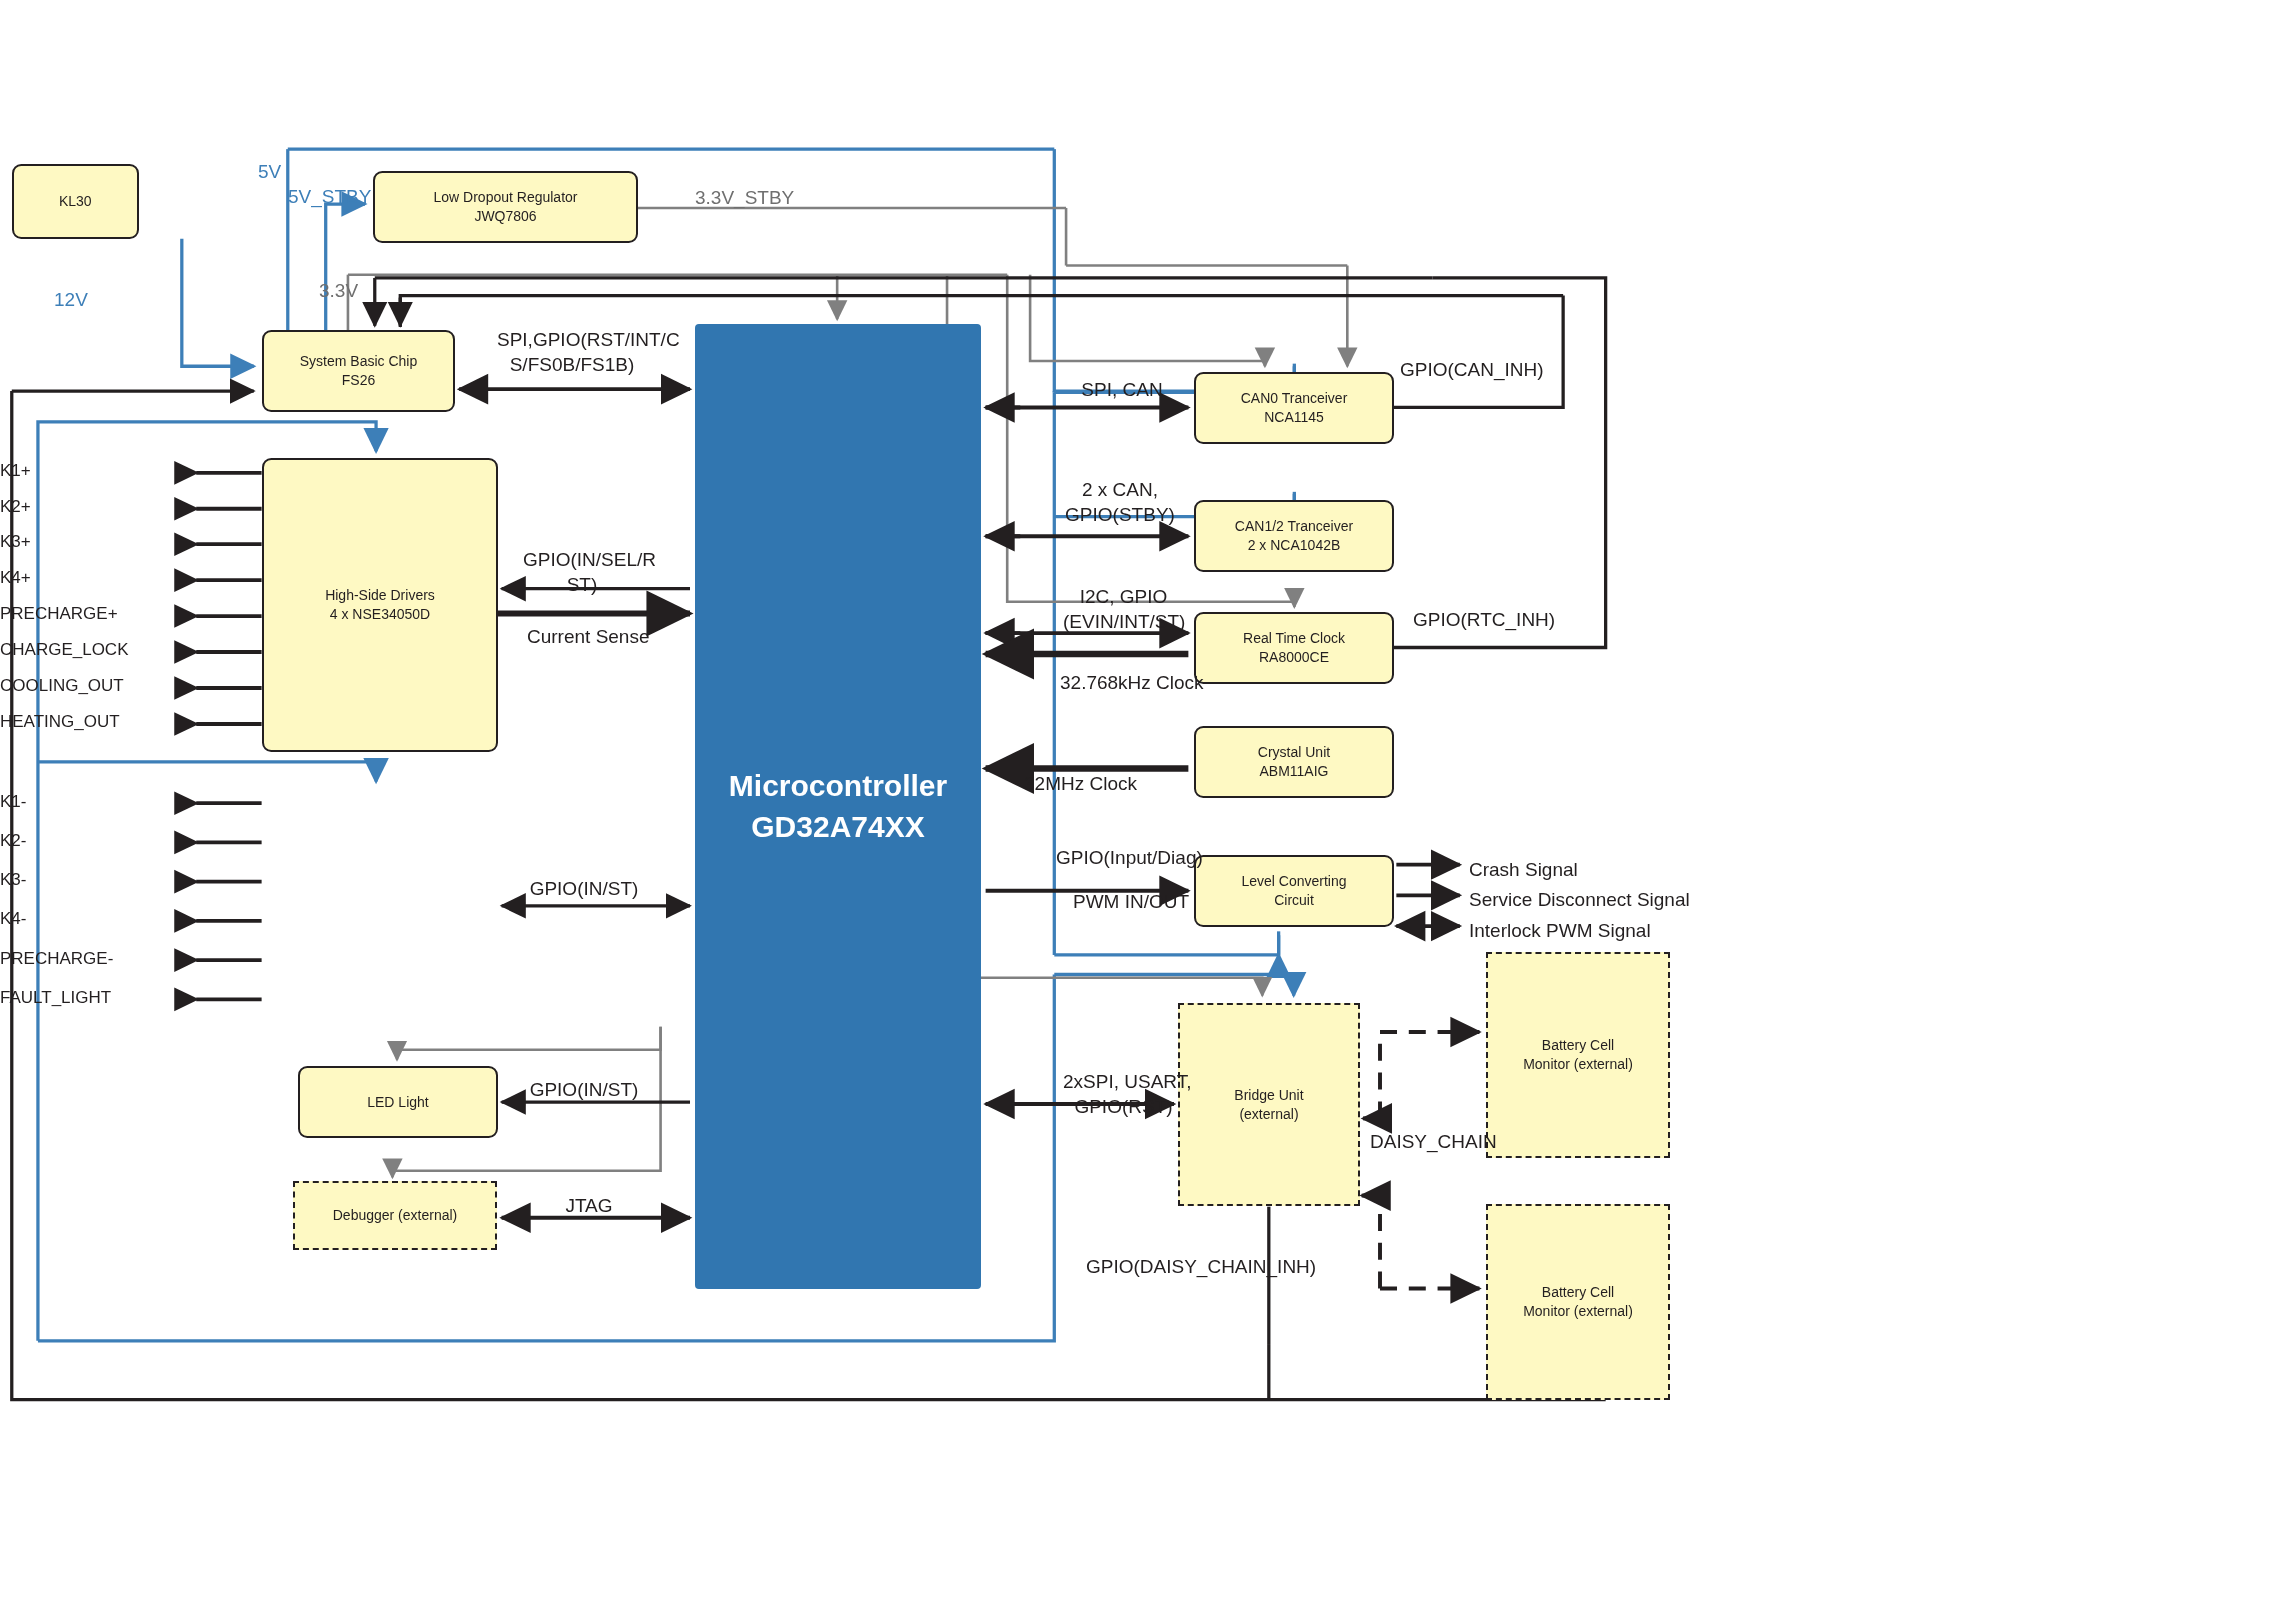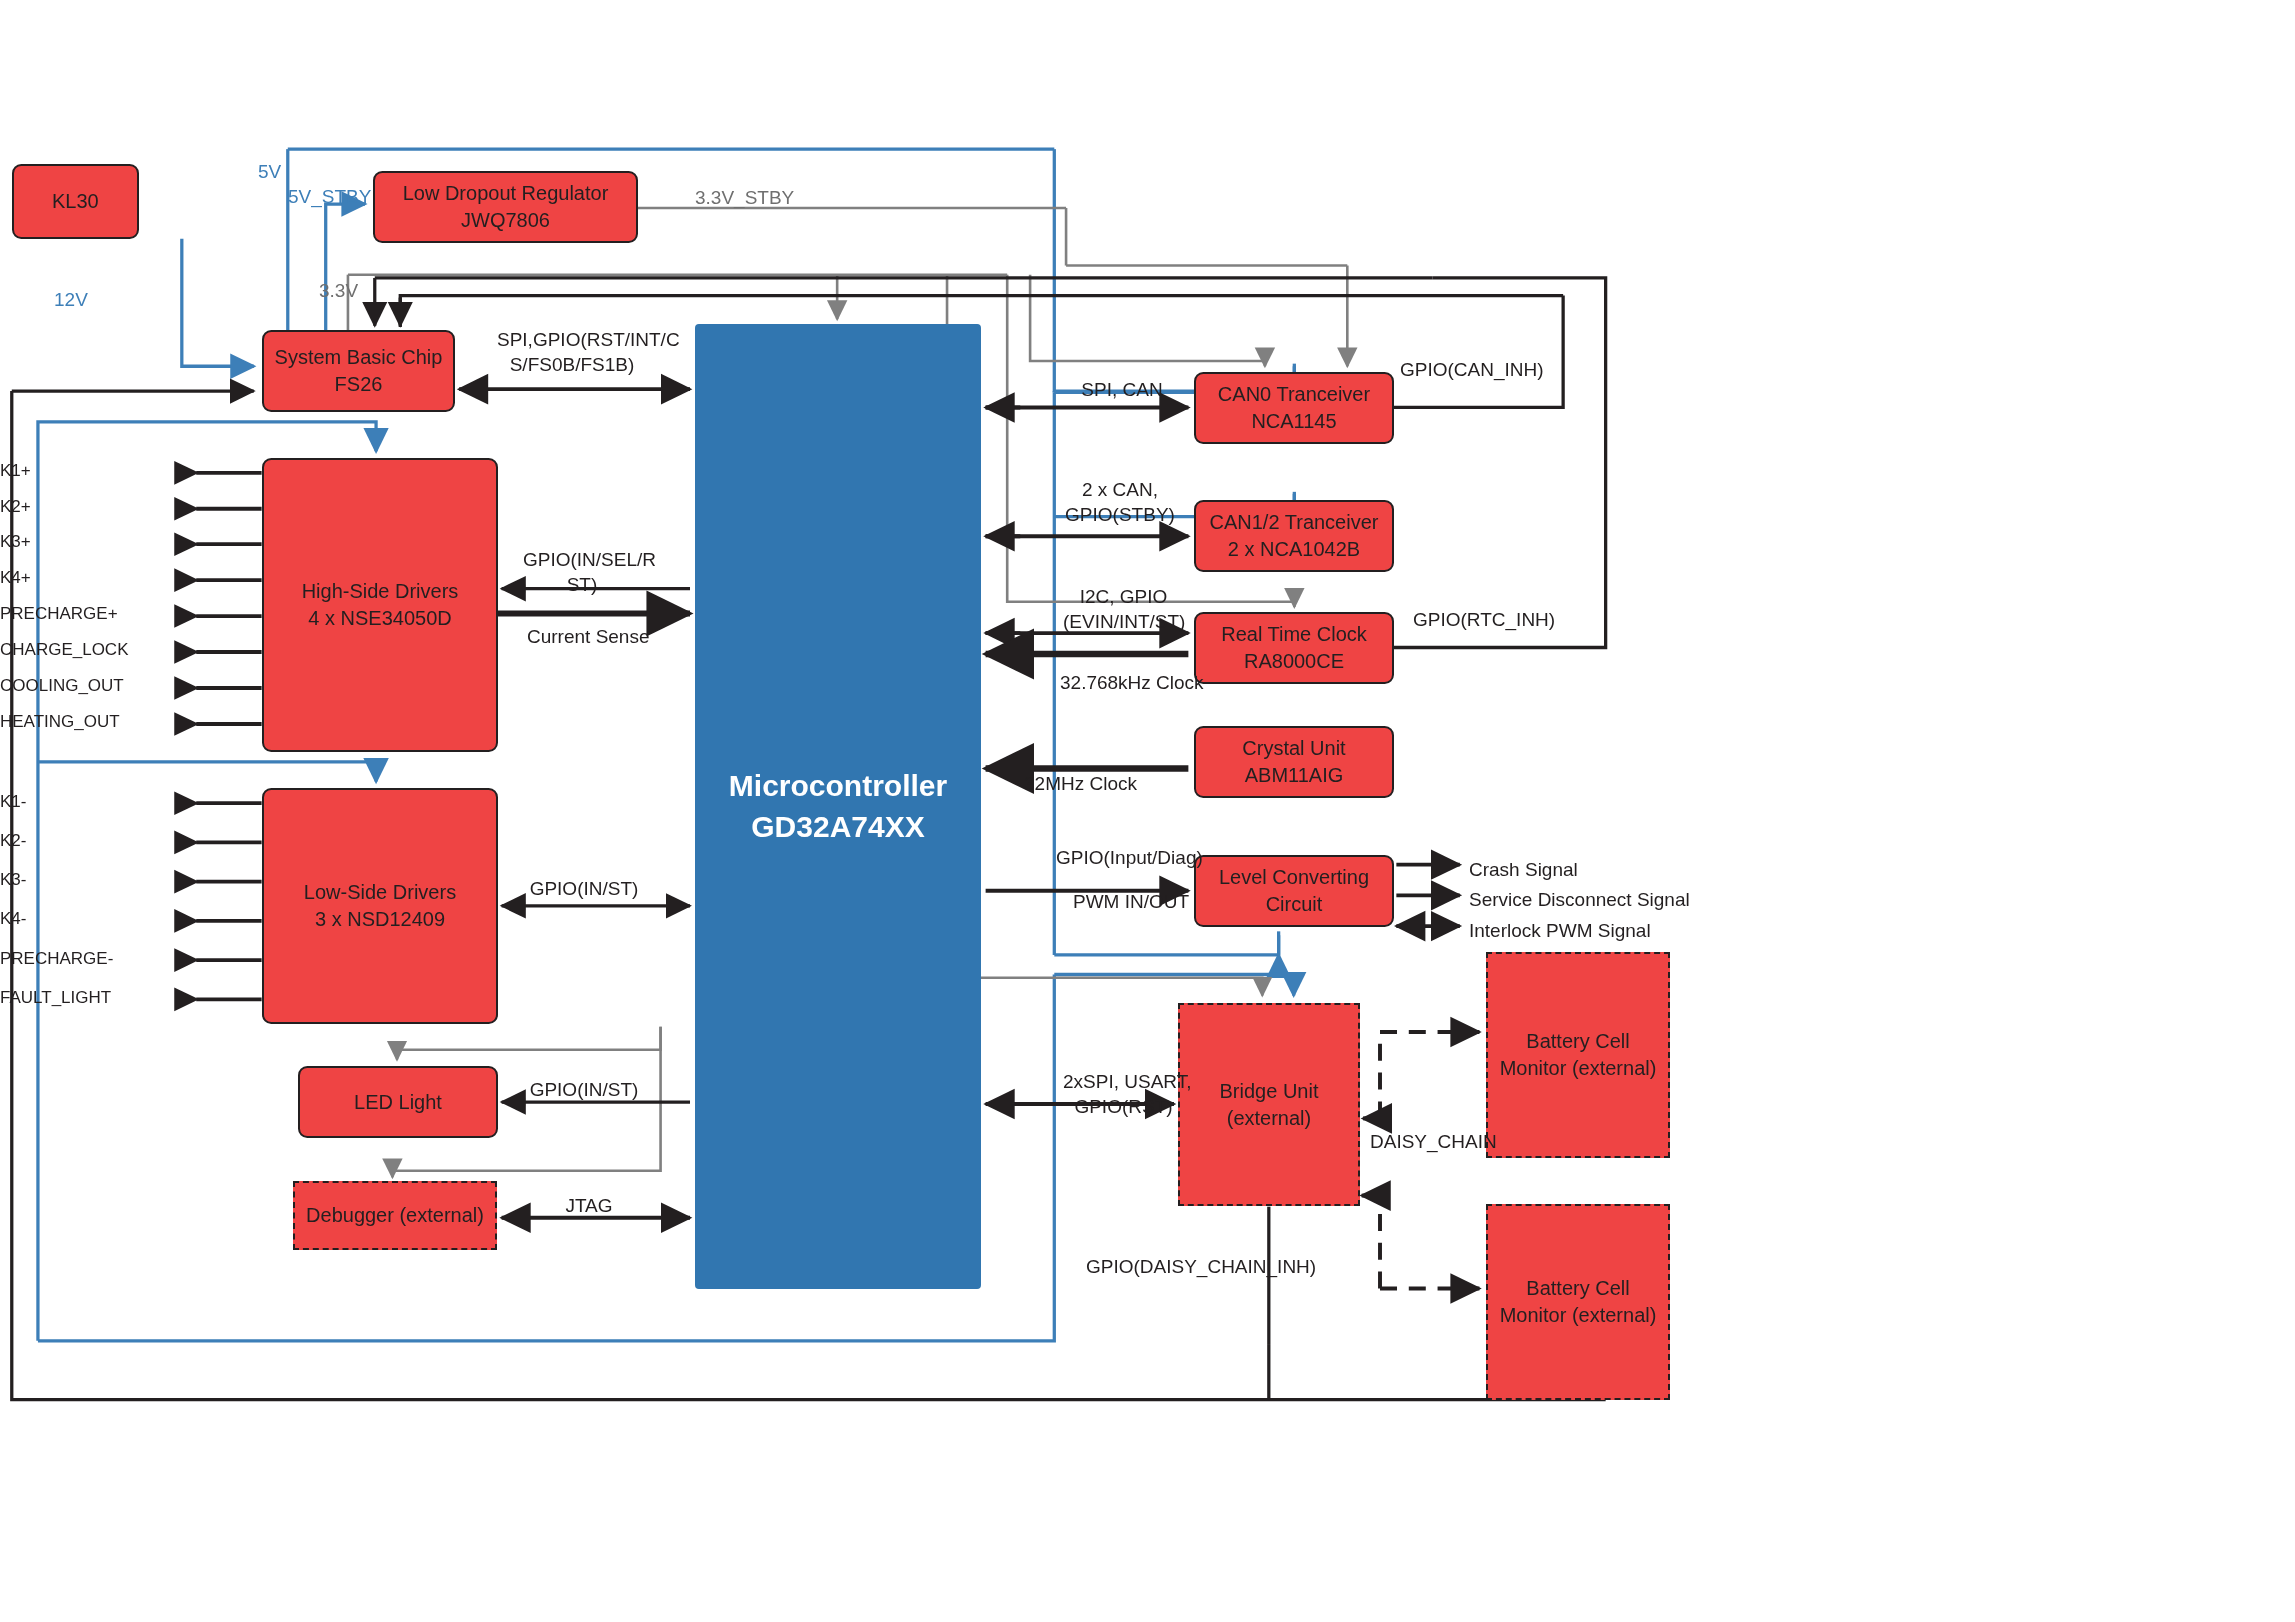--- a/index.html
+++ b/index.html
@@ -2,22 +2,22 @@
 <html style="font-size:10.5px"><head>
 <meta charset="utf-8">
 <title>BMS Block Diagram</title>
 <style>
   html,body{margin:0;padding:0;background:#ffffff;}
   body{font-family:"Liberation Sans", sans-serif;}
   #stage{position:relative;width:2295px;height:1622px;background:#fff;overflow:hidden;}
   svg#wires{position:absolute;left:0;top:0;width:2295px;height:1622px;}
 
   .blk{position:absolute;box-sizing:border-box;border:2px solid #231f20;border-radius:9.2px;
-       background:#ef4444;display:flex;flex-direction:column;align-items:center;justify-content:center;
-       text-align:center;color:#231f20;font-size:20px;line-height:1.35;z-index:5;}
+       background:#fef9c3;display:flex;flex-direction:column;align-items:center;justify-content:center;
+       text-align:center;color:#231f20;font-size:14px;line-height:1.35;z-index:5;}
   .blk.dashed{border-style:dashed;border-width:2.6px;border-radius:0;}
   .blk.mcu{background:#3176b0;border:none;border-radius:3.9px;color:#fff;font-weight:bold;font-size:30px;}
 
   .lbl{position:absolute;color:#231f20;font-size:19px;line-height:1.3;white-space:pre;z-index:6;}
   .lbl.blue{color:#3d7fb8;}
   .lbl.ctr{text-align:center;}
   .pin{position:absolute;color:#231f20;font-size:17px;white-space:nowrap;text-align:left;z-index:6;}
 </style>
 </head>
 <body>
@@ -192,24 +192,20 @@
   <div class="blk" style="left:262px;top:330px;width:193px;height:82px;">
     <div>System Basic Chip</div>
     <div>FS26</div>
   </div>
 
   <div class="blk" style="left:262px;top:458px;width:236px;height:294px;">
     <div>High-Side Drivers</div>
     <div>4 x NSE34050D</div>
   </div>
 
-  <div class="blk" style="left:262px;top:788px;width:236px;height:236px;">
-    <div>Low-Side Drivers</div>
-    <div>3 x NSD12409</div>
-  </div>
 
   <div class="blk" style="left:298px;top:1066px;width:200px;height:72px;">
     <div>LED Light</div>
   </div>
 
   <div class="blk dashed" style="left:293px;top:1181px;width:204px;height:69px;">
     <div>Debugger (external)</div>
   </div>
 
   <div class="blk mcu" style="left:695px;top:324px;width:286px;height:965px;">

